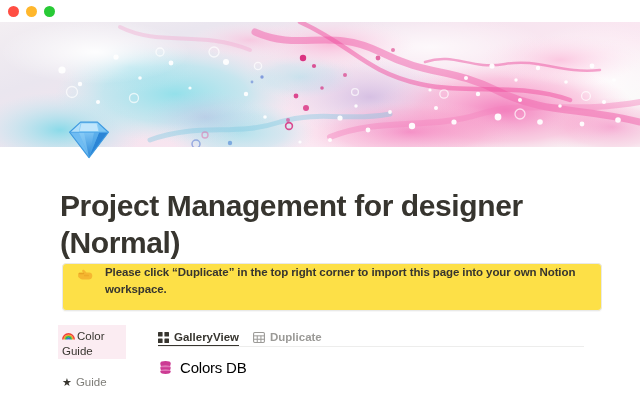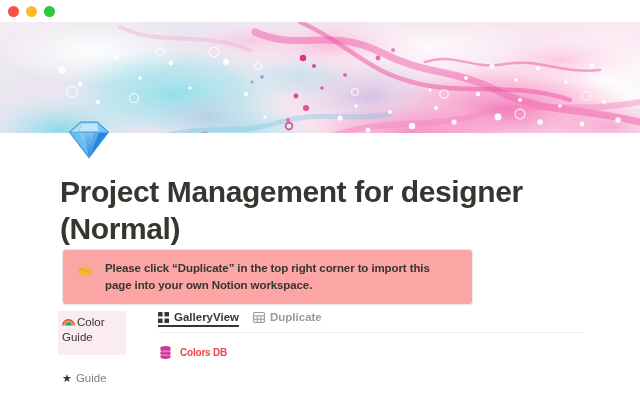--- a/index.html
+++ b/index.html
@@ -57,21 +57,21 @@
     width: 54px;
     height: 54px;
     z-index: 5;
     line-height: 1;
   }
   .page-icon svg { display: block; width: 54px; height: 54px; }
 
   
   .page-body {
     position: absolute;
-    top: 133px; left: 0;
+    top: 147px; left: 0;
     width: 640px;
     height: 253px;
     background: #ffffff;
   }
 
   .page-title {
     position: absolute;
     left: 60px;
     top: 40px;
     width: 520px;
@@ -80,28 +80,28 @@
     font-weight: bold;
     color: #37352f;
     letter-spacing: -0.4px;
   }
 
   
   .callout {
     position: absolute;
     left: 62px;
     top: 116px;
-    width: 411px;
+    width: 540px;
     min-height: 48px;
     border: 1px solid #e9e9e7;
     border-radius: 4px;
-    background: #fca5a5;
+    background: #fde047;
     display: flex;
     align-items: flex-start;
-    padding: 10px 14px 10px 12px;
+    padding: 0 14px 10px 12px;
     box-shadow: 0 1px 1px rgba(15,15,15,0.035);
   }
   .callout-emoji {
     flex: 0 0 auto;
     width: 20px;
     height: 20px;
     margin-right: 10px;
     margin-top: 1px;
   }
   .callout-emoji svg { display: block; width: 20px; height: 20px; }
@@ -125,21 +125,21 @@
   
   .left-col {
     position: absolute;
     left: 58px;
     top: 0;
     width: 82px;
   }
   .color-guide {
     background: #fbecf2;
     border-radius: 0;
-    padding: 4px 6px 10px 4px;
+    padding: 4px 6px 0 4px;
     font-size: 11.5px;
     line-height: 15px;
     color: #37352f;
     width: 68px;
   }
   .rainbow-icon {
     display: inline-block;
     vertical-align: -2px;
     width: 13px;
     height: 13px;
@@ -160,21 +160,21 @@
 
   
   .right-col {
     position: absolute;
     left: 158px;
     top: 0;
     width: 428px;
   }
   .view-tabs {
     display: flex;
-    align-items: flex-start;
+    align-items: flex-end;
     gap: 14px;
     height: 22px;
     position: relative;
   }
   .view-tab {
     display: flex;
     align-items: center;
     gap: 5px;
     font-size: 11.5px;
     font-weight: bold;
@@ -203,23 +203,23 @@
 
   .db-title-row {
     margin-top: 12px;
     display: flex;
     align-items: center;
     gap: 7px;
   }
   .db-icon { width: 15px; height: 15px; }
   .db-icon svg { display: block; width: 15px; height: 15px; }
   .db-title {
-    font-size: 10px;
-    font-weight: bold;
-    color: #ef4444;
+    font-size: 15px;
+    font-weight: normal;
+    color: #000000;
     letter-spacing: -0.2px;
   }
 </style>
 </head>
 <body>
 
 <div id="app">
 
   <div class="titlebar">
     <span class="dot dot-close"></span>

